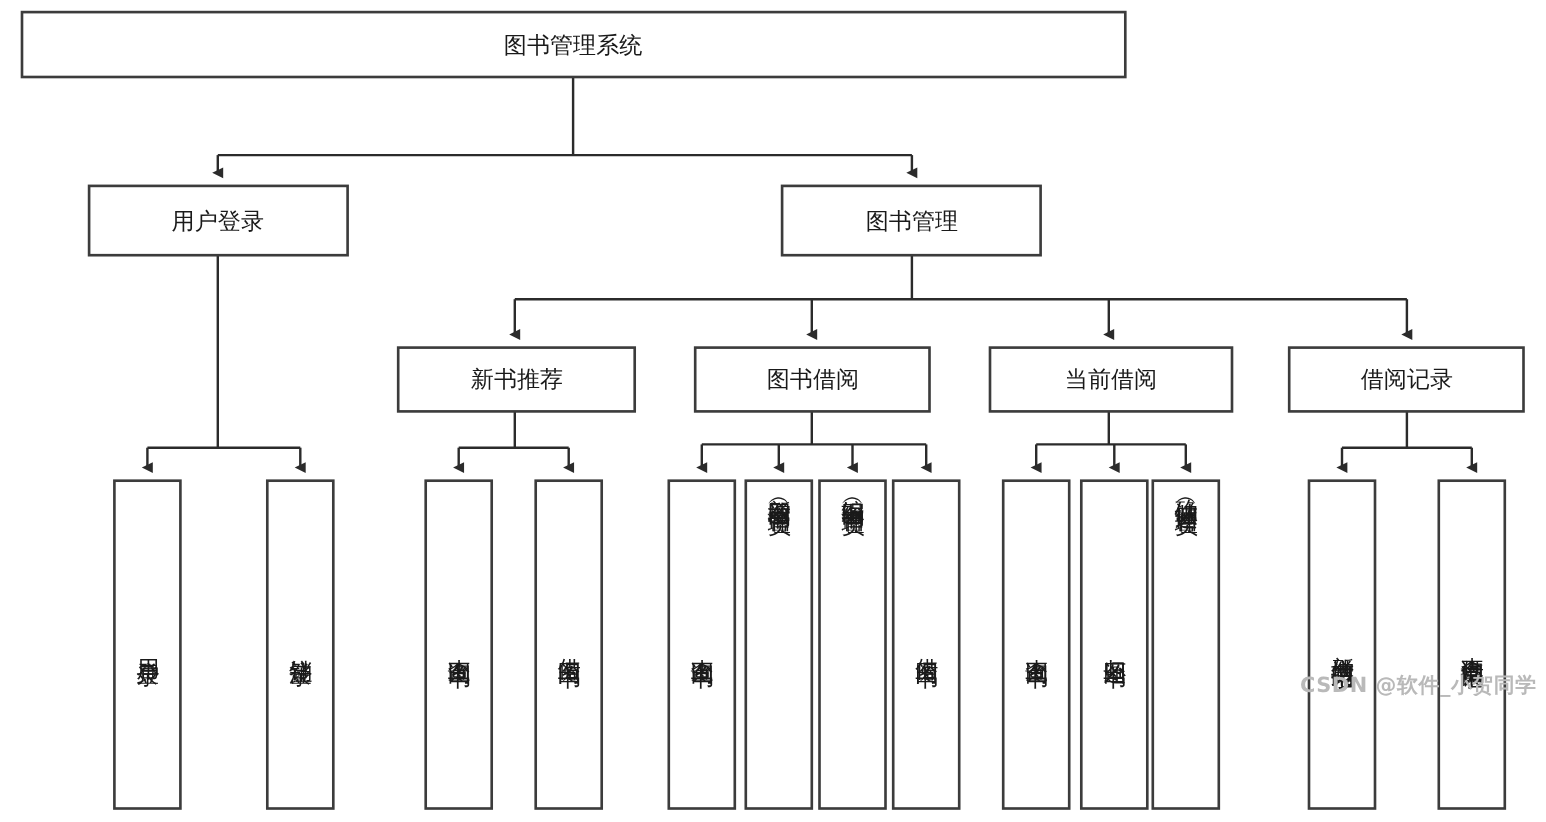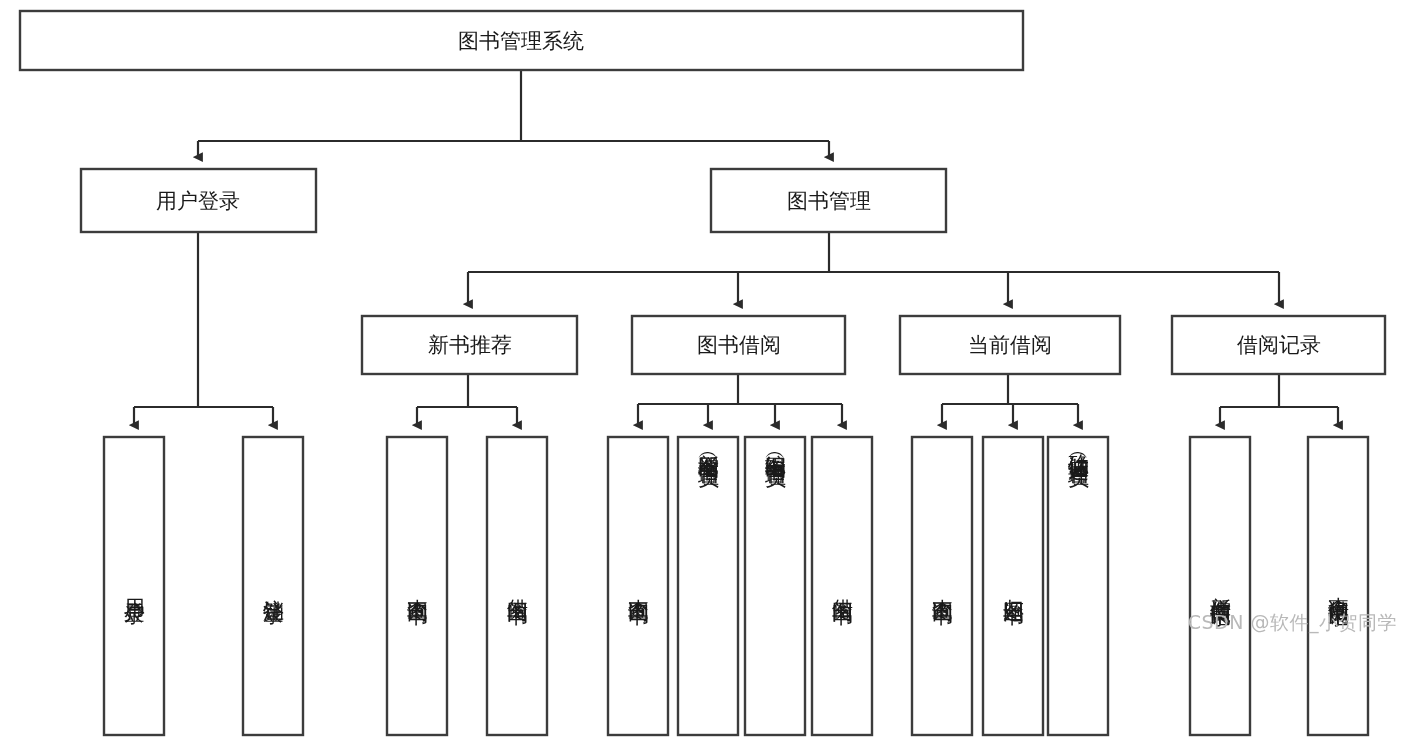--- a/index.html
+++ b/index.html
@@ -58,20 +58,21 @@
   }
   .watermark {
     position: absolute;
     right: 8px;
     bottom: 4px;
     font-family: "DejaVu Sans", "Liberation Sans", sans-serif;
     font-size: 19px;
     color: #b9b9b9;
     white-space: nowrap;
     letter-spacing: 0.5px;
+    font-weight: bold;
   }
 </style>
 </head>
 <body>
 
 <div id="diagram-root">
 
   <svg class="flow" viewBox="0 0 1405 747">
     <defs>
       <marker id="arrow" markerWidth="11" markerHeight="11" refX="5.2" refY="5.5" orient="auto" markerUnits="userSpaceOnUse">

